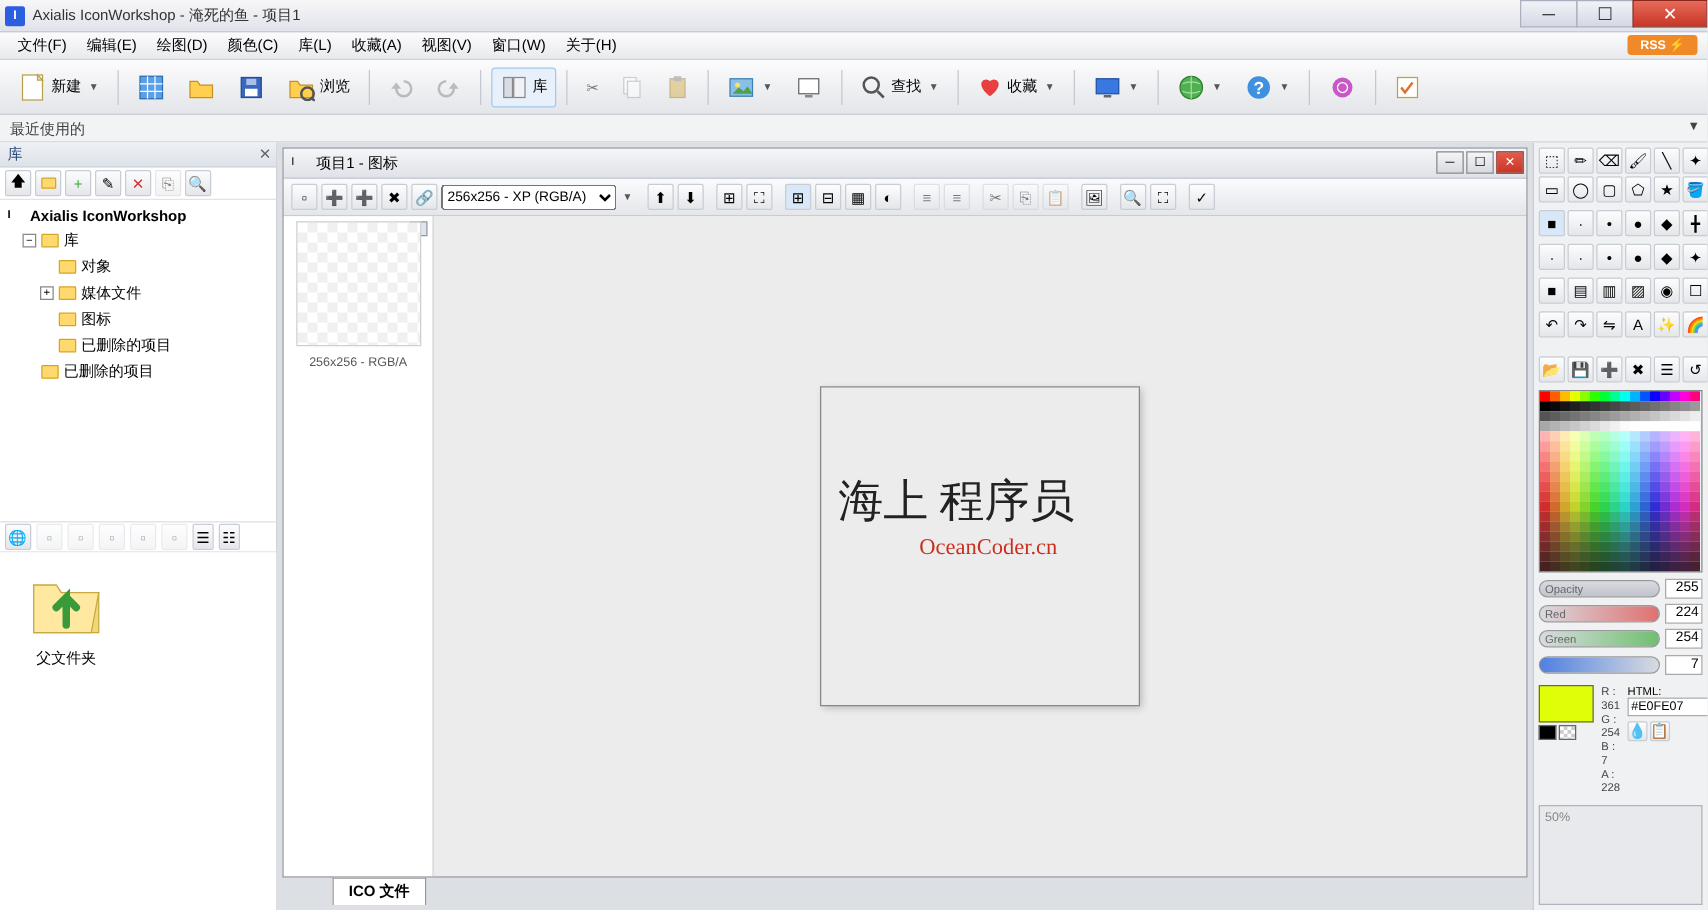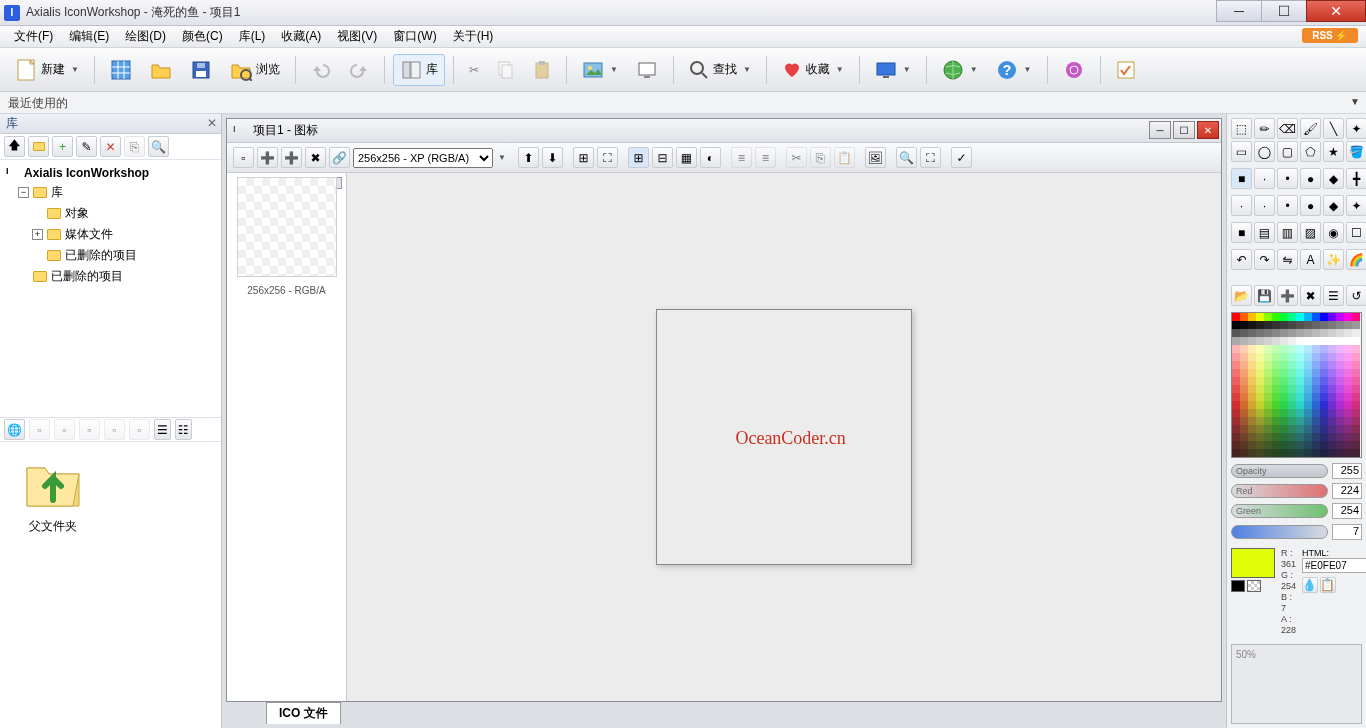--- a/index.html
+++ b/index.html
@@ -280,20 +280,25 @@
       </div>
       <div class="tree-node tree-sub">
         <span style="width:11px"></span>
           <span class="folder-icon"></span>
         <span>对象</span>
       </div>
       <div class="tree-node tree-sub">
         <span class="tree-toggle">+</span>
         <span class="folder-icon"></span>
         <span>媒体文件</span>
+      </div>
+      <div class="tree-node tree-sub">
+        <span style="width:11px"></span>
+          <span class="folder-icon"></span>
+        <span>图标</span>
       </div>
       <div class="tree-node tree-sub">
         <span style="width:11px"></span>
           <span class="folder-icon"></span>
         <span>已删除的项目</span>
       </div>
       <div class="tree-node">
         <span style="width:11px"></span>
           <span class="folder-icon"></span>
         <span>已删除的项目</span>
@@ -369,20 +374,21 @@
         <span class="small-btn">✓</span>
       </div>
       <div class="doc-body">
         <div class="format-sidebar">
           <div class="fmt-corner"></div>
           <div class="fmt-box"></div>
           <div class="fmt-label">256x256 - RGB/A</div>
         </div>
         <div class="canvas-area">
           <div class="editor-grid"></div>
+          <div class="watermark">海上 程序员</div>
           <div class="watermark2">OceanCoder.cn</div>
         </div>
       </div>
     </div>
     <div class="ico-tab">
       <div class="ico-tab-btn">ICO 文件</div>
     </div>
   </div>
 
   <div class="right-panel">

